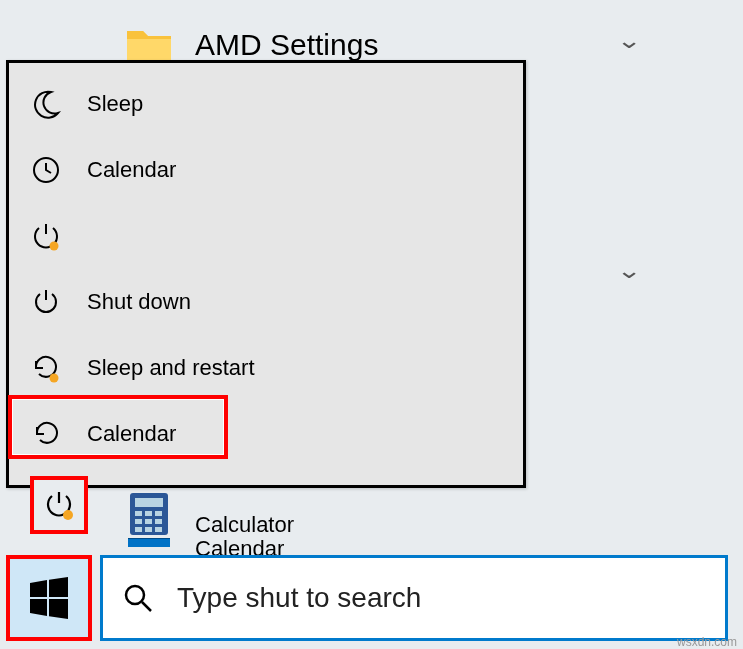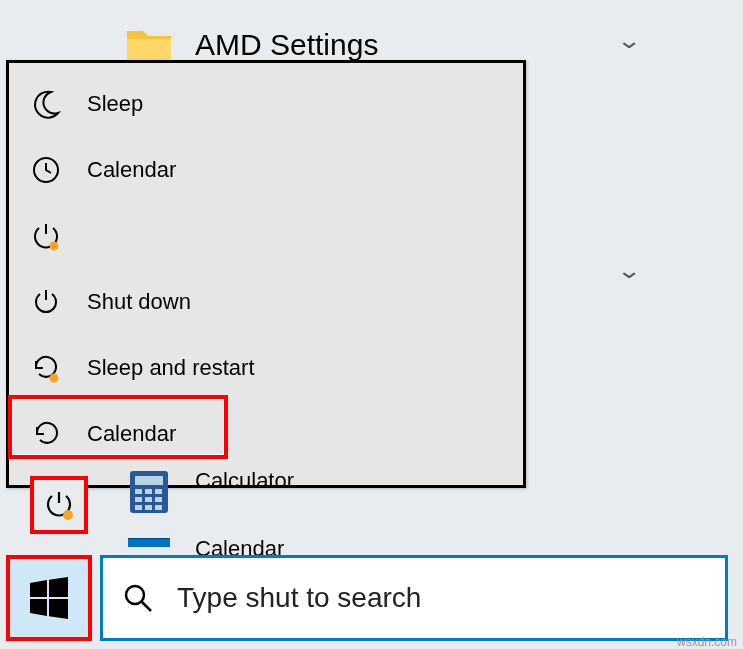--- a/index.html
+++ b/index.html
@@ -88,21 +88,21 @@
       background: #e8ecef;
     }
     .apps-below {
       position: absolute;
       left: 110px;
       top: 468px;
       right: 0;
     }
     .app-row {
       display: flex;
-      align-items: flex-start;
+      align-items: flex-end;
       height: 70px;
       gap: 22px;
       padding-left: 15px;
       font-size: 22px;
       color: #000;
     }
     .app-tile {
       width: 48px; height: 48px;
       display: flex; align-items: center; justify-content: center;
     }

